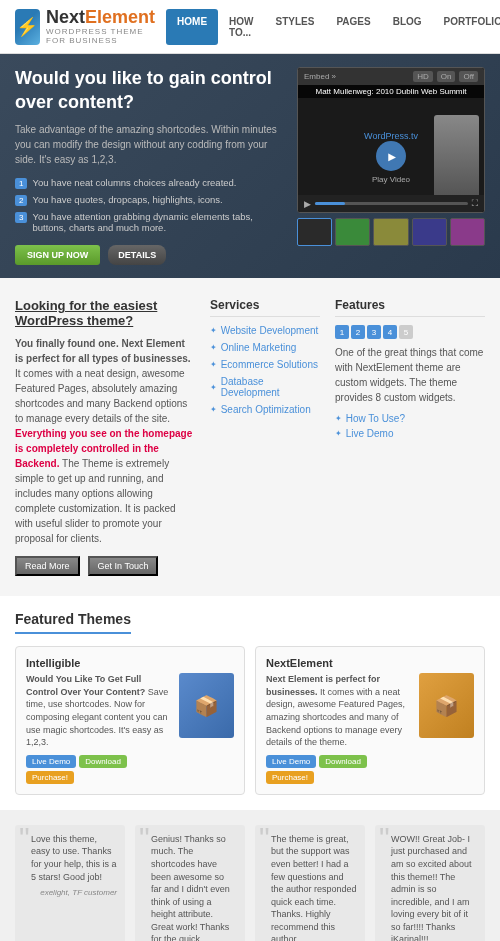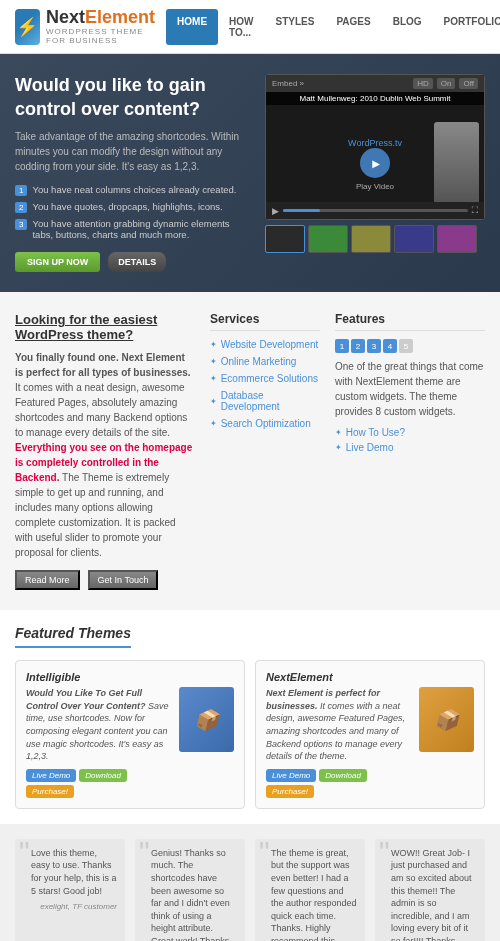--- a/index.html
+++ b/index.html
@@ -11,32 +11,32 @@
     .logo-icon { width: 36px; height: 36px; background: linear-gradient(135deg, #2a7ab5 40%, #5bb0e0 100%); border-radius: 4px; display: flex; align-items: center; justify-content: center; color: white; font-size: 18px; margin-right: 6px; }
     .logo-text { line-height: 1.1; }
     .logo-name { font-size: 18px; font-weight: bold; color: #2a7ab5; }
     .logo-name span { color: #333; }
     .logo-sub { font-size: 8px; color: #888; text-transform: uppercase; letter-spacing: 1px; }
     .nav { display: flex; gap: 0; }
     .nav-item { padding: 6px 10px; font-size: 10px; font-weight: bold; color: #555; text-transform: uppercase; cursor: pointer; border: 1px solid transparent; }
     .nav-item.active { background: #2a7ab5; color: white; border-radius: 3px; }
 
     
-    .hero { background: linear-gradient(135deg, #3a4a5c 0%, #2a3a4c 100%); padding: 20px 15px; display: flex; gap: 15px; }
+    .hero { background: linear-gradient(135deg, #3a4a5c 0%, #2a3a4c 100%); padding: 13px 15px; display: flex; gap: 15px; }
     .hero-text { flex: 1; color: #fff; }
     .hero-text h1 { font-size: 18px; font-weight: bold; color: #fff; margin-bottom: 8px; line-height: 1.3; }
     .hero-text p { font-size: 10px; color: #bbb; margin-bottom: 10px; line-height: 1.5; }
     .hero-feature { display: flex; align-items: flex-start; margin-bottom: 5px; font-size: 9.5px; color: #ccc; }
     .hero-feature-icon { background: #4a90d9; color: white; font-size: 8px; padding: 1px 4px; border-radius: 2px; margin-right: 5px; margin-top: 1px; flex-shrink: 0; }
     .hero-buttons { display: flex; gap: 8px; margin-top: 12px; }
     .btn-green { background: linear-gradient(to bottom, #7dc14b, #5a9a2a); color: white; padding: 5px 12px; border-radius: 3px; font-size: 9px; font-weight: bold; text-transform: uppercase; cursor: pointer; border: none; }
     .btn-outline { background: linear-gradient(to bottom, #666, #444); color: white; padding: 5px 10px; border-radius: 8px; font-size: 9px; font-weight: bold; text-transform: uppercase; cursor: pointer; border: none; }
 
     
-    .video-container { width: 220px; flex-shrink: 0; }
+    .video-container { width: 188px; flex-shrink: 0; }
     .video-player { background: #000; border: 1px solid #555; border-radius: 3px; overflow: hidden; }
     .video-top-bar { background: #333; padding: 3px 6px; display: flex; align-items: center; justify-content: space-between; }
     .video-top-bar span { color: #aaa; font-size: 8px; }
     .video-controls-top { display: flex; gap: 4px; align-items: center; }
     .video-btn { background: #555; color: white; font-size: 7px; padding: 1px 4px; border-radius: 2px; cursor: pointer; }
     .video-main { position: relative; height: 110px; background: #1a1a1a; display: flex; flex-direction: column; align-items: center; justify-content: center; }
     .video-brand { color: #4a90d9; font-size: 8px; margin-top: 5px; }
     .video-play-btn { width: 30px; height: 30px; background: rgba(74,144,217,0.8); border-radius: 50%; display: flex; align-items: center; justify-content: center; cursor: pointer; }
     .video-play-btn::after { content: '▶'; color: white; font-size: 10px; margin-left: 2px; }
     .video-play-label { color: #aaa; font-size: 8px; margin-top: 4px; }
@@ -70,21 +70,21 @@
     .mid-features { flex: 1; }
     .mid-features h3 { font-size: 12px; color: #333; margin-bottom: 8px; border-bottom: 1px solid #ddd; padding-bottom: 4px; }
     .features-stars { display: flex; gap: 2px; margin-bottom: 6px; }
     .star { width: 14px; height: 14px; background: #4a90d9; color: white; font-size: 8px; display: flex; align-items: center; justify-content: center; border-radius: 2px; }
     .star.empty { background: #ccc; }
     .mid-features p { font-size: 10px; color: #555; line-height: 1.5; margin-bottom: 8px; }
     .feature-link { display: flex; align-items: center; color: #4a90d9; font-size: 10px; cursor: pointer; margin-bottom: 4px; }
     .feature-link::before { content: '✦'; color: #4a90d9; margin-right: 4px; font-size: 8px; }
 
     
-    .featured-section { background: #fff; padding: 15px; font-style: italic; }
+    .featured-section { background: #fff; padding: 15px; }
     .featured-section h2 { font-size: 14px; color: #333; margin-bottom: 12px; border-bottom: 2px solid #4a90d9; padding-bottom: 5px; display: inline-block; }
     .themes-grid { display: flex; gap: 10px; }
     .theme-card { flex: 1; border: 1px solid #ddd; border-radius: 4px; padding: 10px; background: #fafafa; }
     .theme-card-inner { display: flex; gap: 8px; }
     .theme-info { flex: 1; }
     .theme-title { font-size: 11px; font-weight: bold; color: #333; margin-bottom: 4px; }
     .theme-desc { font-size: 9px; color: #555; line-height: 1.4; margin-bottom: 6px; }
     .theme-image { width: 55px; flex-shrink: 0; }
     .theme-img-box { width: 55px; height: 65px; background: linear-gradient(135deg, #4a90d9 0%, #2a6ab5 100%); border-radius: 3px; display: flex; align-items: center; justify-content: center; color: white; font-size: 20px; }
     .theme-buttons { display: flex; gap: 3px; margin-top: 6px; flex-wrap: wrap; }

